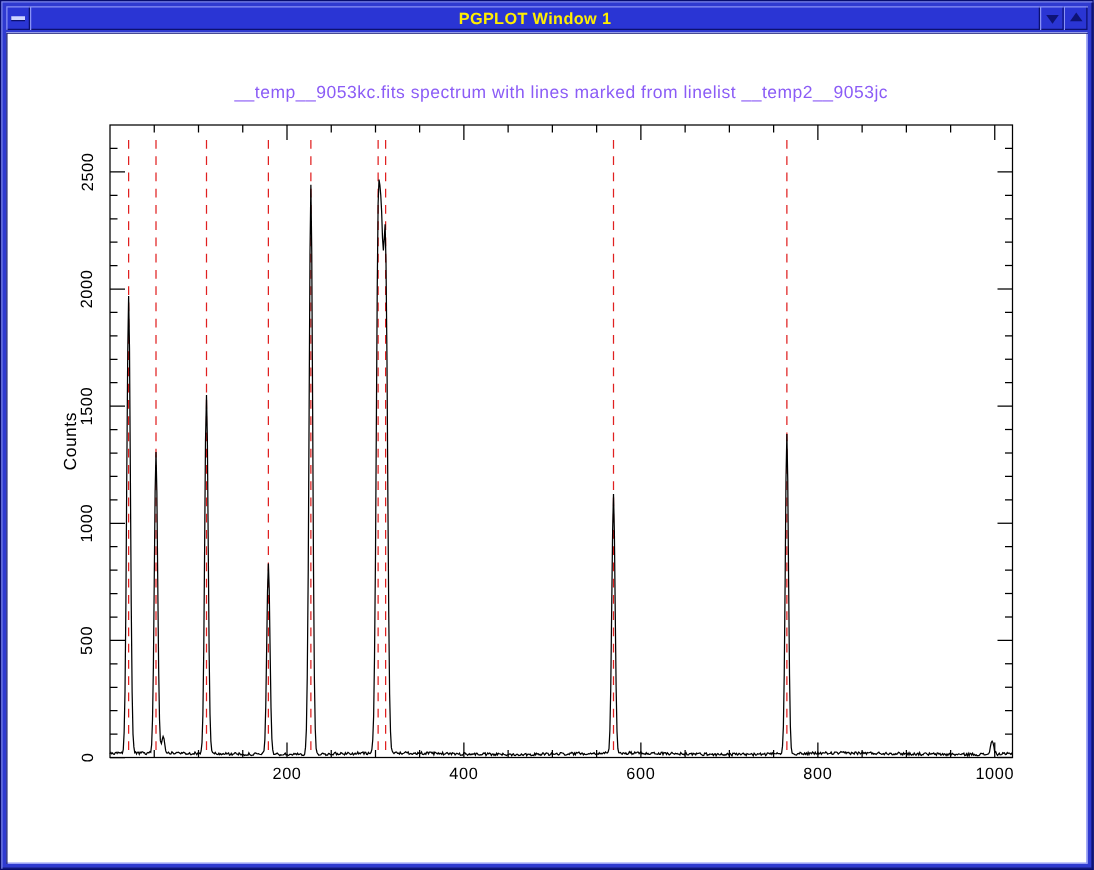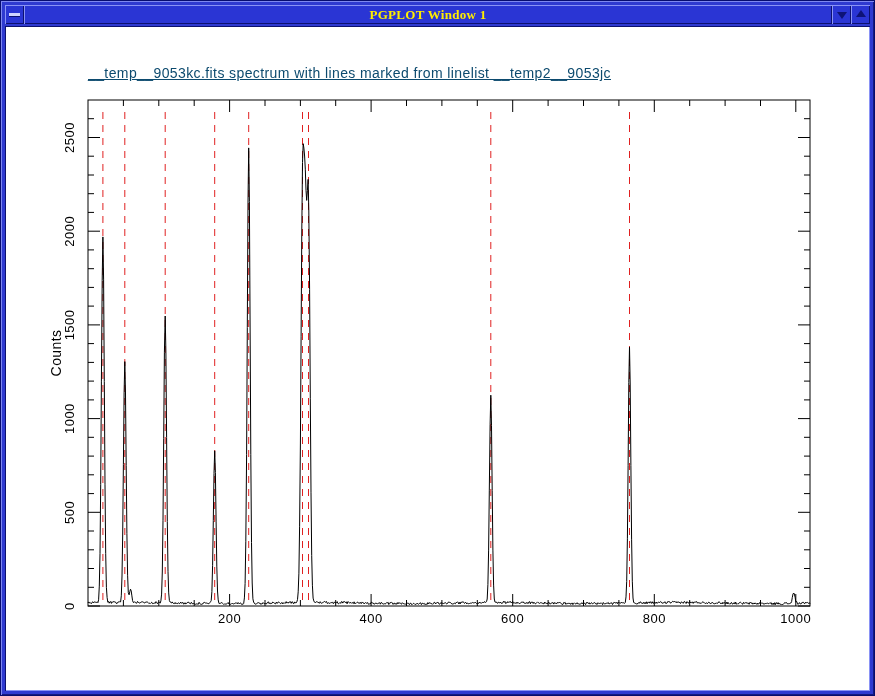--- a/index.html
+++ b/index.html
@@ -17,39 +17,39 @@
   }
   .tb-btn{
     flex:0 0 19px;width:19px;position:relative;background:var(--titlebar,#2a35d4);
     box-shadow: inset 1px 1px 0 #8a93f5, inset -1px -1px 0 #0c1170;
     cursor:pointer;
   }
   .tb-title{
     flex:1;display:flex;align-items:center;justify-content:center;
     color:var(--titletext,#ffee00);font-weight:bold;font-size:13px;letter-spacing:.3px;
     box-shadow: inset 1px 1px 0 #8a93f5, inset -1px -1px 0 #0c1170;
-    overflow:hidden;white-space:nowrap;cursor:default;font-family:Liberation Serif, serif;
+    overflow:hidden;white-space:nowrap;cursor:default;
   }
   .menu-glyph{
     position:absolute;left:4px;top:8px;width:11px;height:3px;
     background:#cfd4ff;box-shadow:0 1px 0 #0c1170;
   }
   .tri{position:absolute;width:0;height:0;}
   .tri-down{left:5px;top:7px;border-left:5px solid transparent;border-right:5px solid transparent;border-top:7px solid #0e1376;}
   .tri-up{left:5px;top:5px;border-left:5px solid transparent;border-right:5px solid transparent;border-bottom:7px solid #0e1376;}
   .content{
     position:absolute;left:5px;right:5px;top:26px;bottom:5px;background:#ffffff;
     box-shadow: inset 1px 1px 0 #0c1170, inset -1px -1px 0 #8a93f5;
     overflow:hidden;
   }
   #plot-svg{position:absolute;left:0;top:0;}
   #plot-svg text{font-family:"Liberation Sans",sans-serif;fill:#000;}
   .plot-title{
-    position:absolute;left:83px;width:722px;top:39px;text-align:left;
-    font-size:14px;color:#0c4a6e;letter-spacing:.4px;white-space:nowrap;text-decoration:underline;
+    position:absolute;left:83px;width:722px;top:39px;text-align:center;
+    font-size:14px;color:#8b5cf6;letter-spacing:.4px;white-space:nowrap;
   }
   .x-label{
     position:absolute;left:83px;width:722px;top:614px;text-align:center;
     font-size:14px;color:#000;letter-spacing:.4px;
   }
   .y-label{
     position:absolute;left:51px;top:327px;font-size:14px;color:#000;letter-spacing:.4px;
     transform:translate(-50%,-50%) rotate(-90deg);white-space:nowrap;
   }
 </style>

